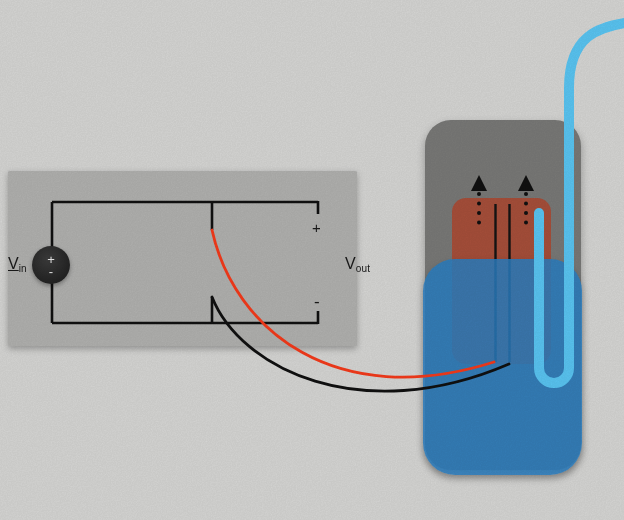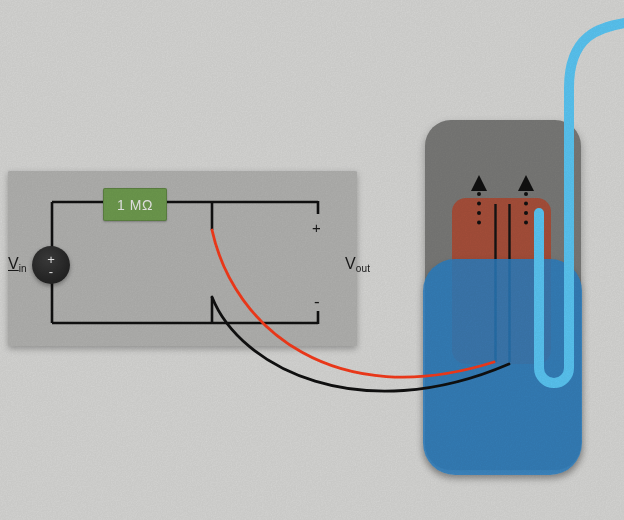--- a/index.html
+++ b/index.html
@@ -113,23 +113,20 @@
     <path d="M212,230 C234,330 336,412 494,362" fill="none" stroke="#f83b1b" stroke-width="2.8" stroke-linecap="round"></path>
     <path d="M212,297 C240,368 360,428 509,364" fill="none" stroke="#111111" stroke-width="2.8" stroke-linecap="round"></path>
     <path d="M632,22 C598,26 569,36 569,88 V368 A15,15 0 0 1 539,368 V213" fill="none" stroke="#5bc8f6" stroke-width="10" stroke-linecap="round"></path>
   </svg>
 
   <div class="voltage-source">
     <span class="vs-plus">+</span>
     <span class="vs-minus">-</span>
   </div>
 
-  <div class="resistor">
-    <span>1 MΩ</span>
-  </div>
 
   <div class="lbl vin-label"><span>V</span><sub>in</sub></div>
 
   <div class="lbl vout-label"><span>V</span><sub>out</sub></div>
 
   <div class="lbl out-plus">+</div>
   <div class="lbl out-minus">-</div>
 
   <svg class="layer noise" width="624" height="520">
     <filter id="grain">

